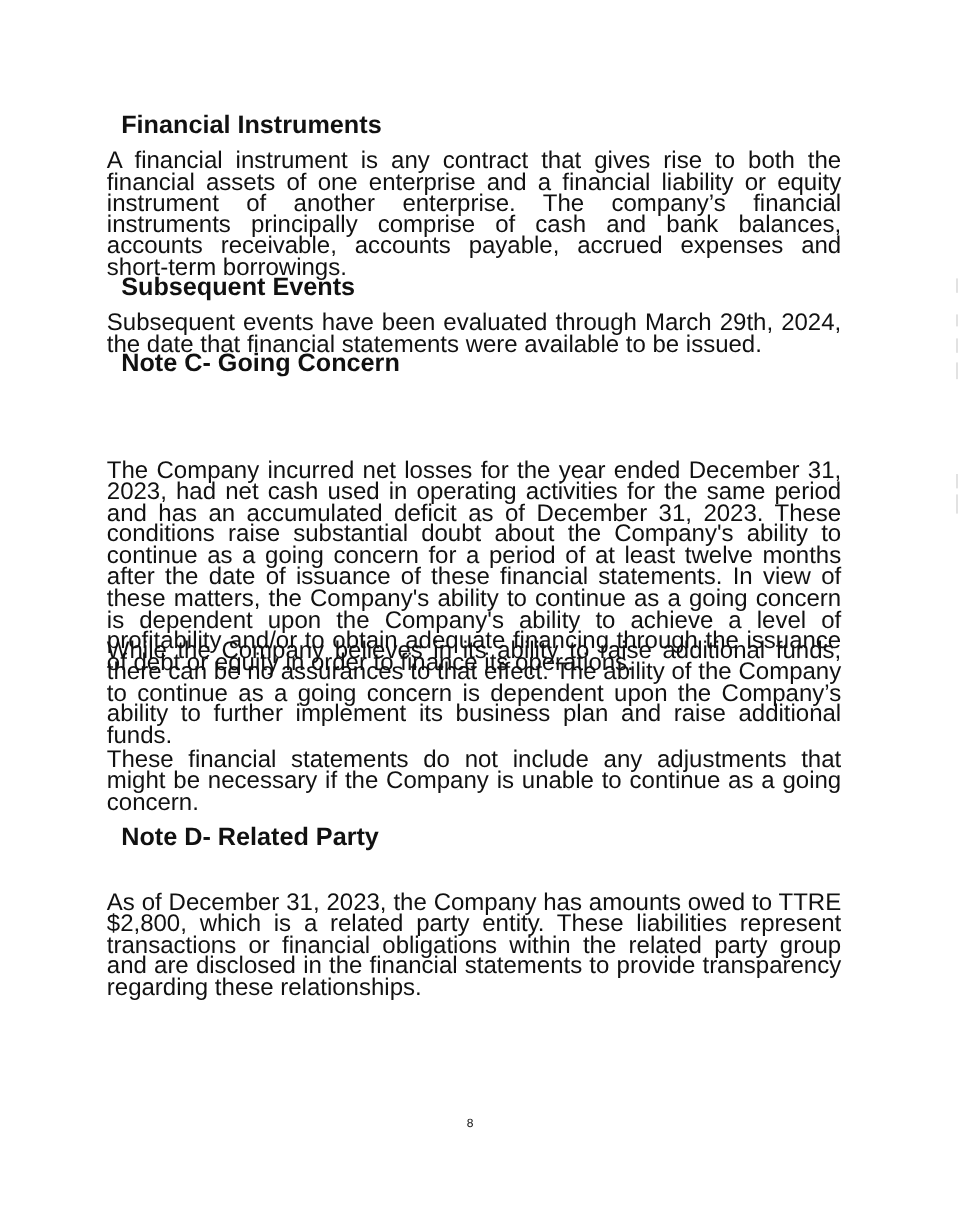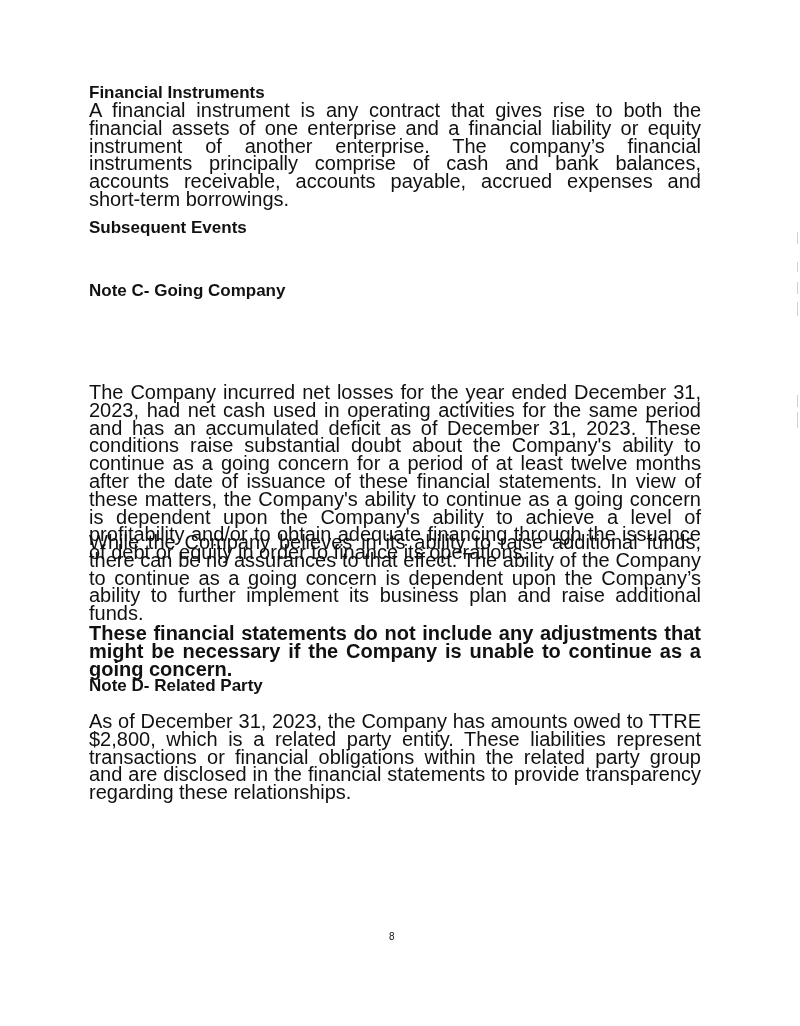--- a/index.html
+++ b/index.html
@@ -1,60 +1,61 @@
 <!DOCTYPE html>
 <html><head>
 <meta charset="utf-8">
 <style>
   html, body { margin: 0; padding: 0; background: #ffffff; }
   body { width: 800px; height: 1026px; position: relative; overflow: hidden;
          font-family: "Liberation Sans", sans-serif; color: #111; }
   .page { position: absolute; left: 89px; top: 84px; width: 612px; }
-  .heading { font-weight: bold; font-size: 17px; line-height: 18px; margin: 0; }
+  .heading { font-weight: bold; font-size: 21px; line-height: 18px; margin: 12px; }
   .para { font-size: 20px; line-height: 17.8px; margin: 0; text-align: justify; }
   .last-line-left { text-align-last: left; }
   .block { position: absolute; left: 0; width: 612px; }
   .pagenum { position: absolute; left: 389px; top: 931px; font-size: 10px; }
   .edge-mark { position: absolute; right: 2px; width: 1px; background: #cfcfcf; }
 </style>
 </head>
 <body>
 
 <div class="page">
 
   <div class="block" style="top:0px;">
     <h3 class="heading">Financial Instruments</h3>
     <p class="para last-line-left">A financial instrument is any contract that gives rise to both the financial assets of one enterprise and a financial liability or equity instrument of another enterprise. The company’s financial instruments principally comprise of cash and bank balances, accounts receivable, accounts payable, accrued expenses and short-term borrowings.</p>
   </div>
 
   <div class="block" style="top:135px;">
     <h3 class="heading">Subsequent Events</h3>
+    <p class="para last-line-left">Subsequent events have been evaluated through March 29th, 2024, the date that financial statements were available to be issued.</p>
   </div>
 
   <div class="block" style="top:198px;">
-    <h3 class="heading">Note C- Going Company</h3>
+    <h3 class="heading">Note C- Going Concern</h3>
   </div>
 
   <div class="block" style="top:300px;">
     <p class="para last-line-left">The Company incurred net losses for the year ended December 31, 2023, had net cash used in operating activities for the same period and has an accumulated deficit as of December 31, 2023. These conditions raise substantial doubt about the Company's ability to continue as a going concern for a period of at least twelve months after the date of issuance of these financial statements. In view of these matters, the Company's ability to continue as a going concern is dependent upon the Company's ability to achieve a level of profitability and/or to obtain adequate financing through the issuance of debt or equity in order to finance its operations.</p>
   </div>
 
   <div class="block" style="top:450px;">
     <p class="para last-line-left">While the Company believes in its ability to raise additional funds, there can be no assurances to that effect. The ability of the Company to continue as a going concern is dependent upon the Company’s ability to further implement its business plan and raise additional funds.</p>
   </div>
 
-  <div class="block" style="top:541px;font-weight:bold;">
+  <div class="block" style="top:541px;">
     <p class="para last-line-left">These financial statements do not include any adjustments that might be necessary if the Company is unable to continue as a going concern.</p>
   </div>
 
   <div class="block" style="top:593px;">
     <h3 class="heading">Note D- Related Party</h3>
   </div>
 
-  <div class="block" style="top:629px;">
+  <div class="block" style="top:660px;">
     <p class="para last-line-left">As of December 31, 2023, the Company has amounts owed to TTRE $2,800, which is a related party entity. These liabilities represent transactions or financial obligations within the related party group and are disclosed in the financial statements to provide transparency regarding these relationships.</p>
   </div>
 
 </div>
 
 <div class="pagenum">8</div>
 
 <div class="edge-mark" style="top:232px;height:12px;"></div>
 <div class="edge-mark" style="top:262px;height:10px;"></div>
 <div class="edge-mark" style="top:282px;height:12px;"></div>

